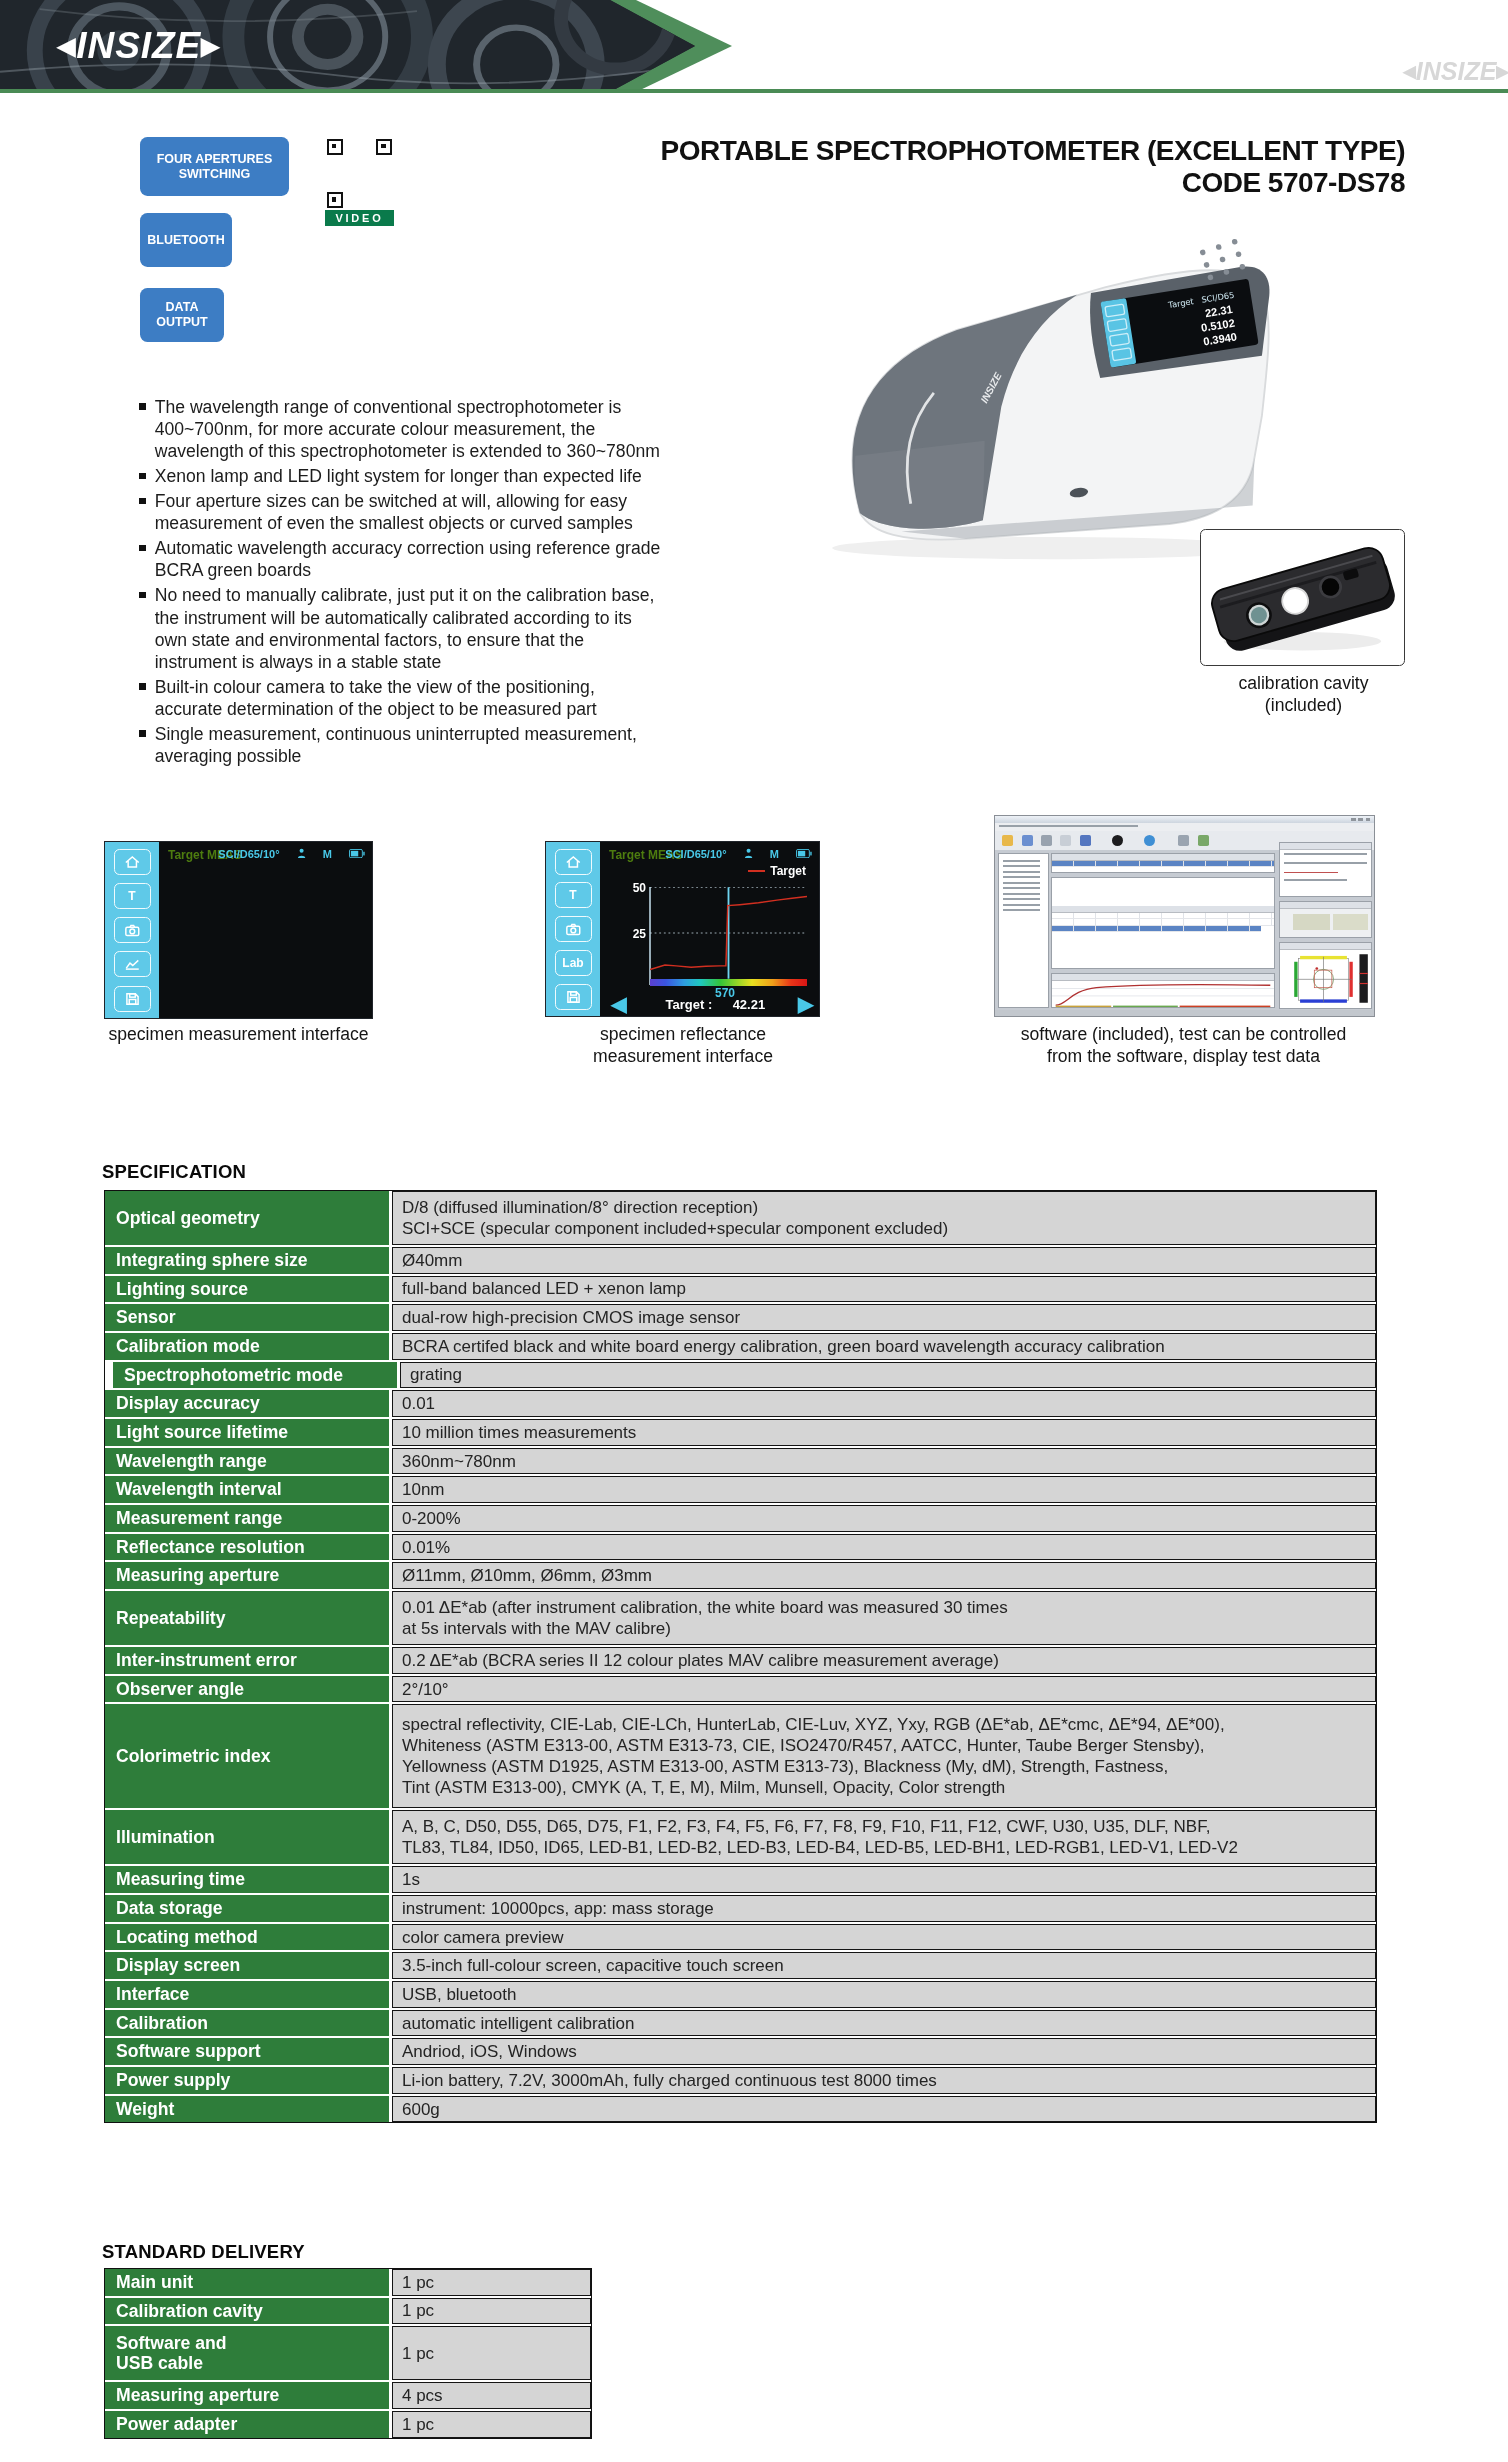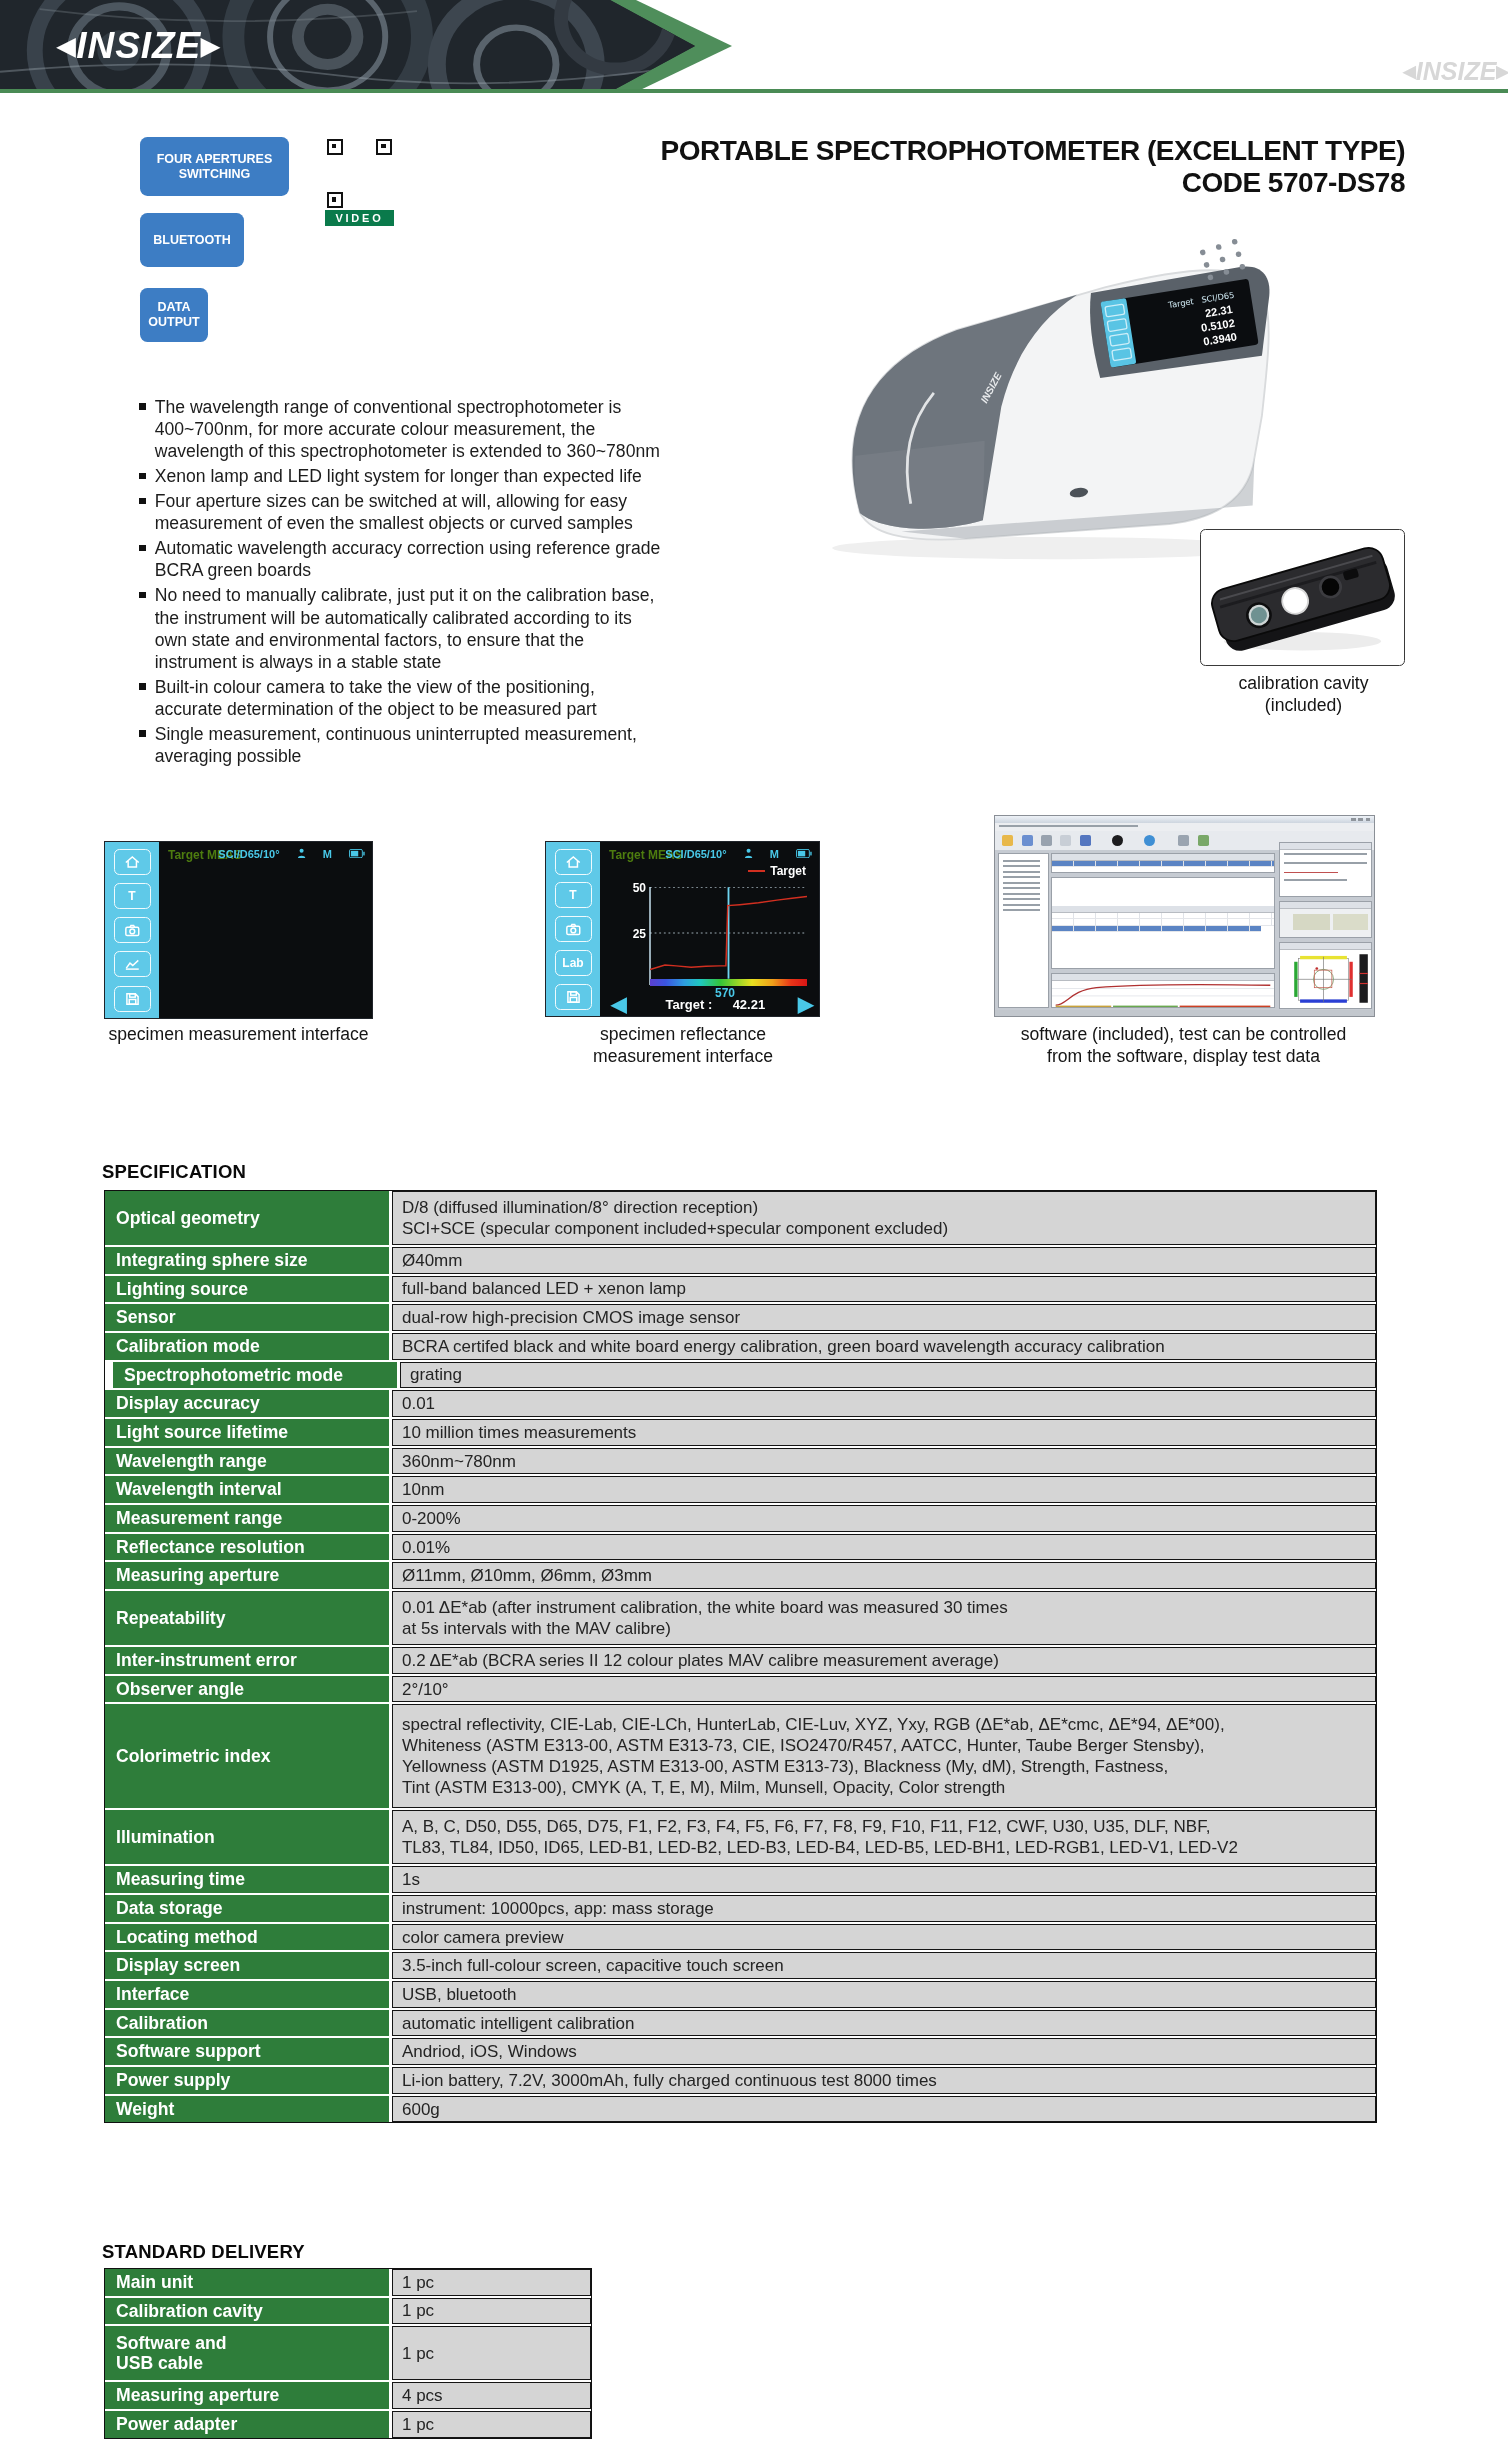--- a/index.html
+++ b/index.html
@@ -19,22 +19,22 @@
   .logo .arr { font-size:24px; font-style:normal; }
   .wm-logo { position:absolute; left:1403px; top:57px; color:#d7d7d7; font-weight:bold; font-style:italic;
              font-size:25px; display:flex; align-items:center; white-space:nowrap; }
   .wm-logo .arr { font-size:16.6px; font-style:normal; }
 
   
   .badge { position:absolute; background:#3d7dc4; color:#fff; font-weight:bold; font-size:12.5px;
            border-radius:7.4px; display:flex; align-items:center; justify-content:center;
            text-align:center; line-height:1.2; padding:3.7px 5.5px; white-space:pre-line; }
   .b1 { left:140px; top:137px; width:149px; height:59px; }
-  .b2 { left:140px; top:213px; width:104px; height:54px; }
-  .b3 { left:140px; top:288px; width:68px; height:54px; }
+  .b2 { left:140px; top:213px; width:92px; height:54px; }
+  .b3 { left:140px; top:288px; width:84px; height:54px; }
   .qr { position:absolute; left:325px; top:137px; width:69px; height:73px; background:#fff;
         border:1.8px solid #fff; background-image:
           repeating-linear-gradient(0deg,#111 0 3.7px,#fff 3.7px 8.3px),
           repeating-linear-gradient(90deg,#111 0 3.7px,#fff 3.7px 8.3px);
         background-blend-mode:lighten; }
   .qr .fp { position:absolute; width:15.7px; height:15.7px; border:2.8px solid #111; background:#fff; }
   .qr .fp::after { content:""; position:absolute; left:2.8px; top:2.8px; width:4.6px; height:4.6px; background:#111; }
   .fp.tl { left:0.9px; top:0.9px; } .fp.tr { right:0.9px; top:0.9px; } .fp.bl { left:0.9px; bottom:0.9px; }
   .video-bar { position:absolute; left:325px; top:210px; width:69px; height:15.7px; background:#0a7a4b;
                color:#fff; font-weight:bold; font-size:11px; letter-spacing:2.8px;

